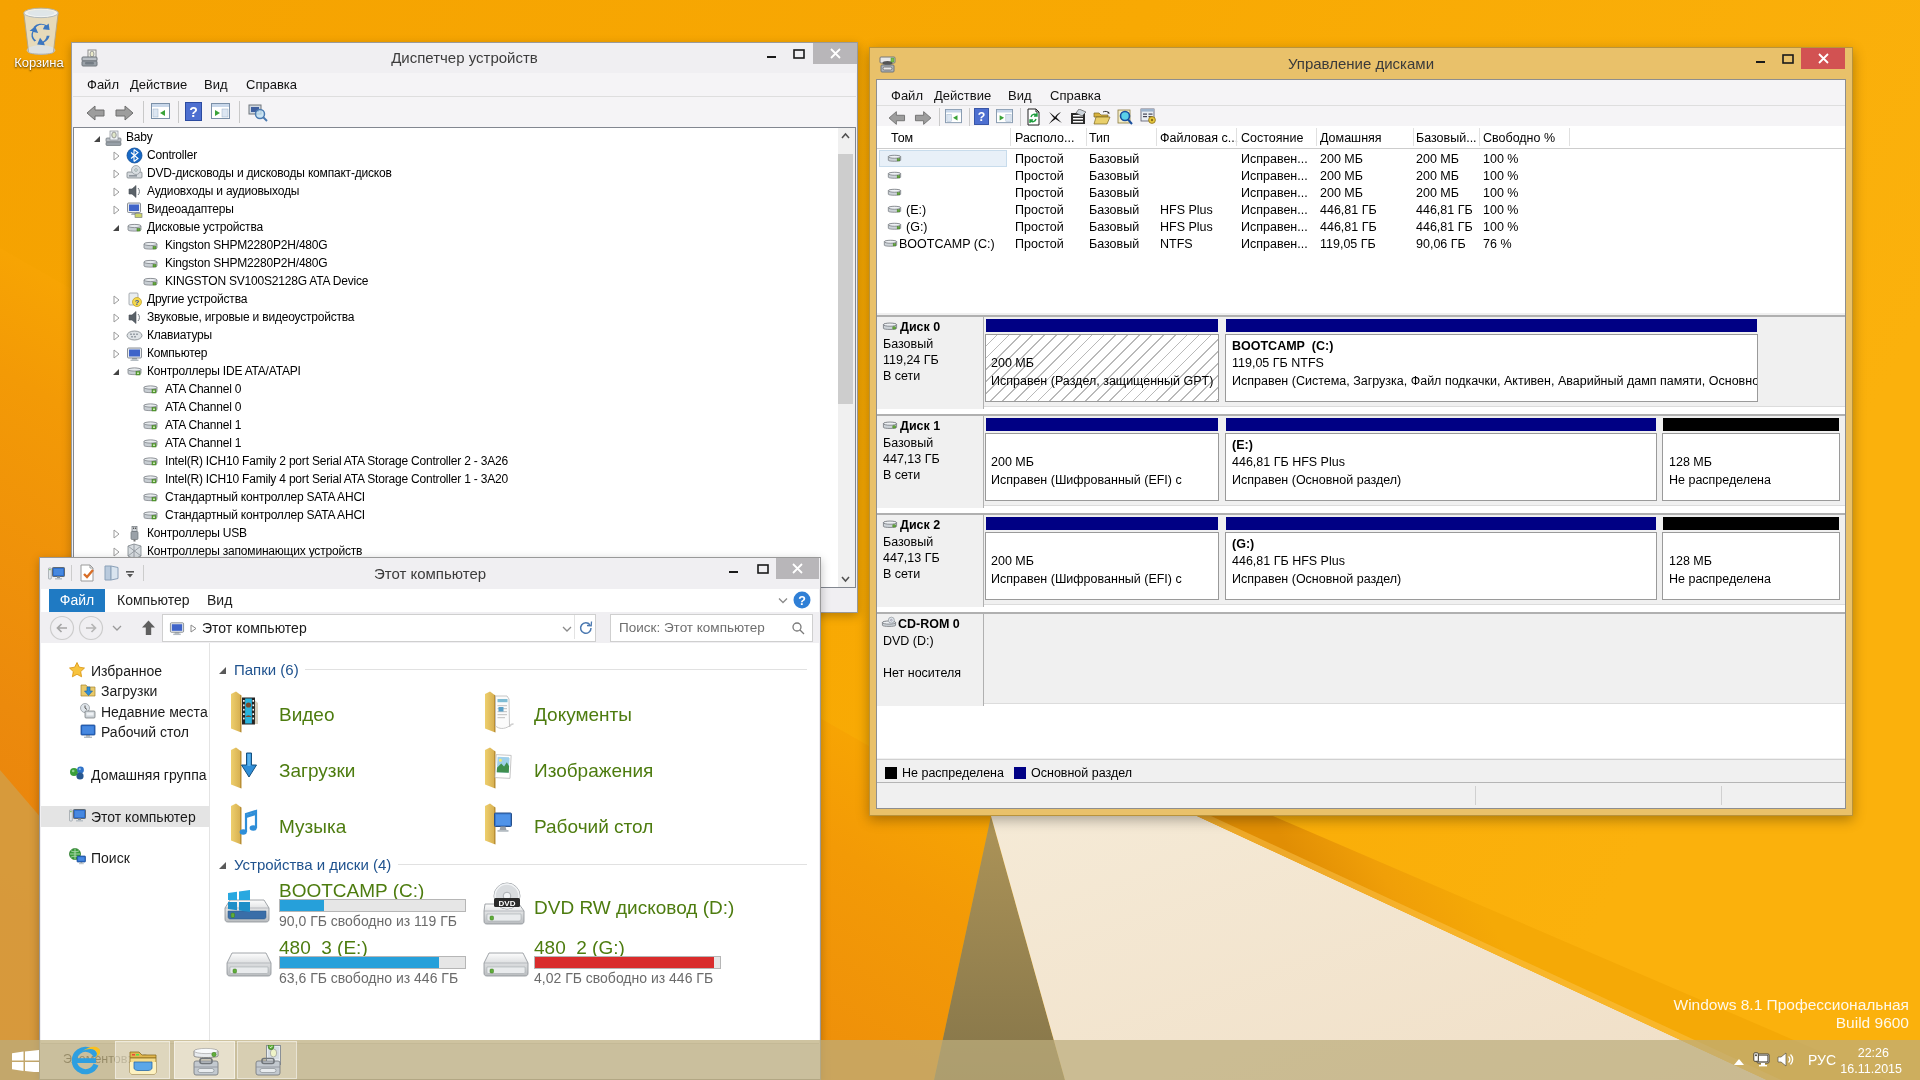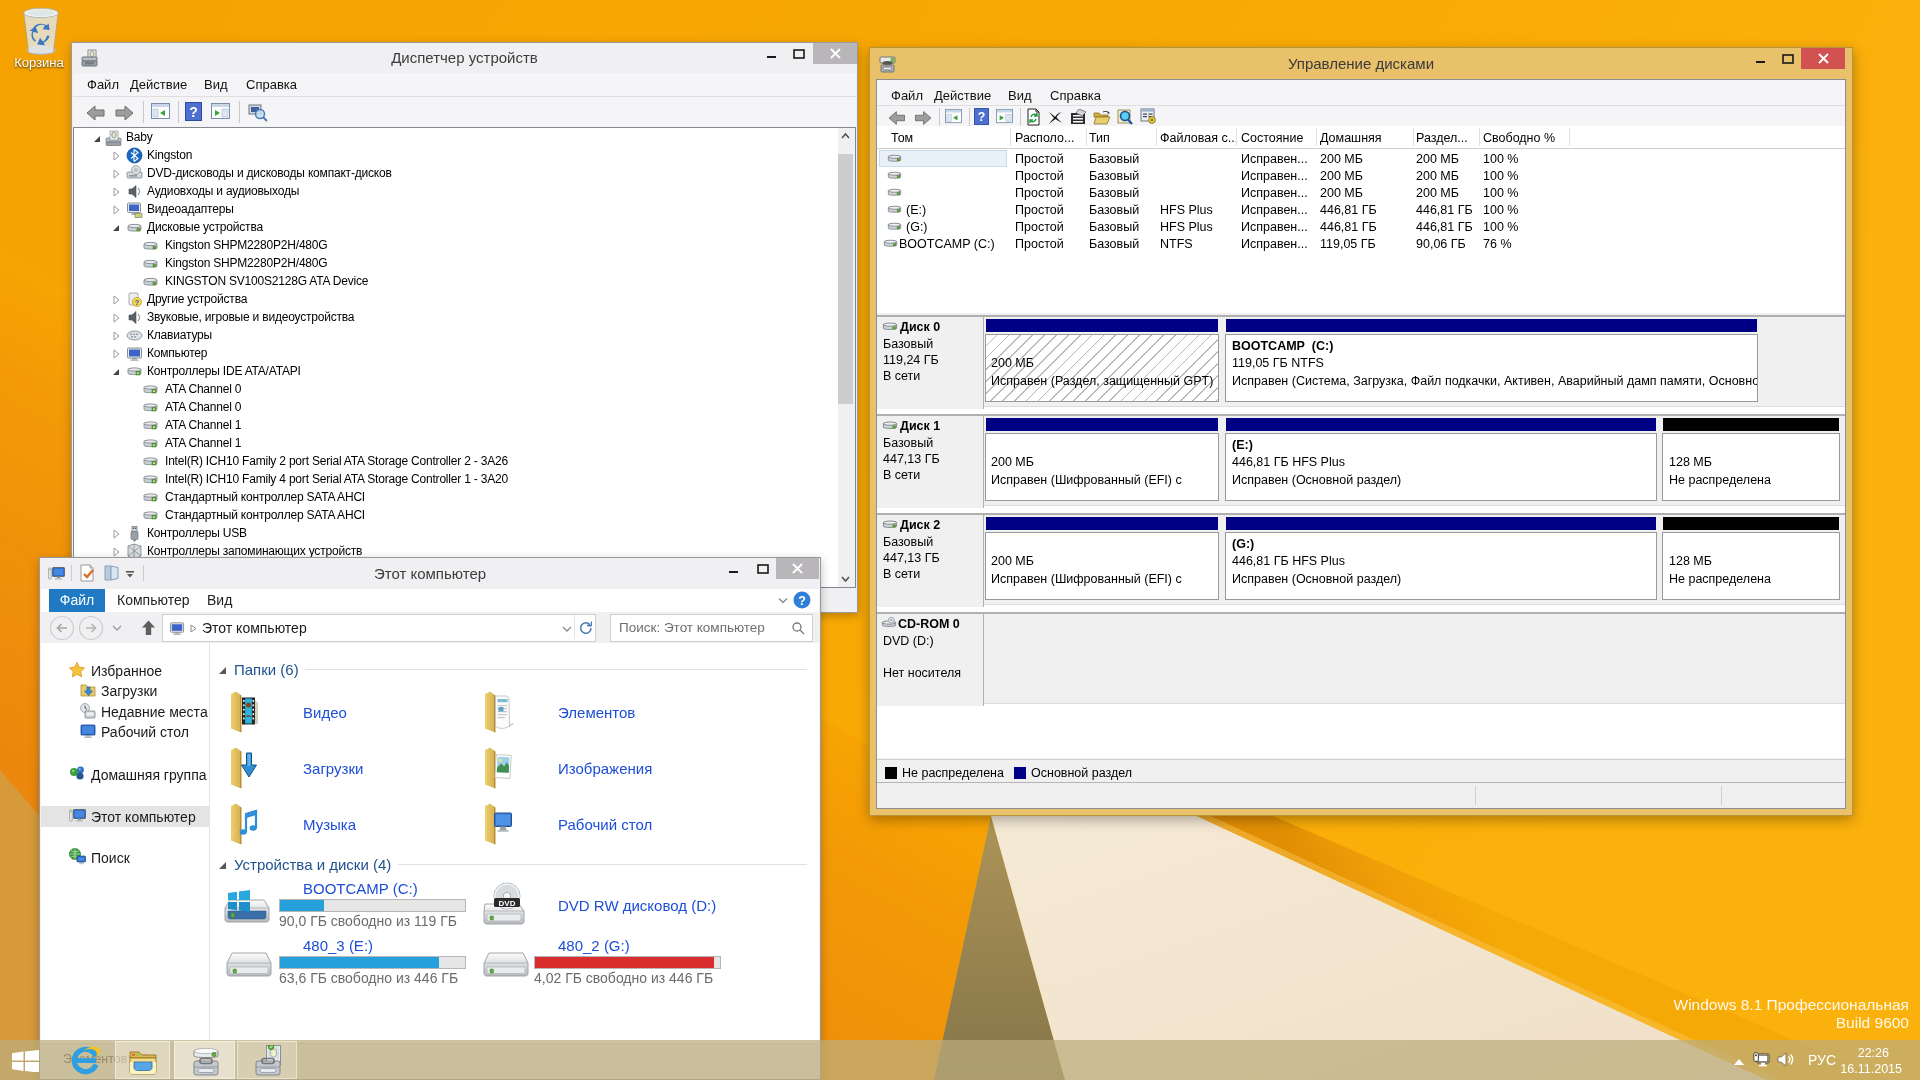--- a/index.html
+++ b/index.html
@@ -48,21 +48,21 @@
 #pc-tabs{position:absolute;left:1px;top:31px;right:1px;height:23px;background:#fff;border-bottom:1px solid #e4e4e4;font-size:14px;color:#222;}
 #pc-addr{position:absolute;left:1px;top:54px;right:1px;height:31px;background:#f0eff2;border-bottom:1px solid #e4e4e4;}
 #pc-main{position:absolute;left:1px;top:85px;right:1px;bottom:24px;background:#fff;text-align:center;}
 #pc-nav{position:absolute;left:0;top:0;width:168px;bottom:0;border-right:1px solid #e4e4e4;font-size:14px;color:#1a1a1a;}
 #pc-content{position:absolute;left:169px;top:0;right:0;bottom:0;font-size:14px;}
 #pc-status{position:absolute;left:1px;right:1px;bottom:1px;height:34px;background:#f0eff2;border-top:1px solid #d9d9d9;font-size:12.5px;color:#333;}
 .navitem{position:absolute;left:0;width:100%;height:21px;white-space:nowrap;}
 .navitem .lbl{position:absolute;top:3px;}
 .sechdr{position:absolute;font-size:15px;color:#20538f;white-space:nowrap;}
 .tile{position:absolute;}
-.tile .lbl{font-size:15px;color:#1d4ed8;white-space:nowrap;margin-left:24px;}
+.tile .lbl{font-size:19px;color:#4d7c0f;white-space:nowrap;}
 .tile .sub{font-size:14px;color:#6b6b6b;white-space:nowrap;}
 .cbar{position:relative;box-sizing:border-box;width:187px;height:13px;border:1px solid #b6b6b6;background:#e6e6e6;margin:3px 0 2px 0;}
 .cbar>div{height:100%;}
 
 #taskbar{position:absolute;left:0;top:1040px;width:1920px;height:40px;background:rgba(188,173,125,.73);}
 #tray{position:absolute;right:0;top:0;height:40px;color:#fff;}
 .tbtn{position:absolute;top:1px;height:38px;border:1px solid rgba(255,255,255,.45);box-sizing:border-box;}
 </style></head>
 <body>
 <svg id="wall" width="1920" height="1080" viewBox="0 0 1920 1080">
@@ -174,21 +174,21 @@
         </svg>
         <span class="lbl" style="left:52px;">Baby</span>
       </div>
     <div class="trow" style="left:0;top:19px;">
         <svg class="abs" style="left:37px;top:4px" width="10" height="10">
           <polygon points="3,1 8,5 3,9" fill="none" stroke="#9b9b9b"></polygon>
         </svg>
         <svg class="abs" style="left:52px;top:0px" width="17" height="17" viewBox="0 0 17 17">
           <use href="#sym-bt"></use>
         </svg>
-        <span class="lbl" style="left:73px;">Kingston</span>
+        <span class="lbl" style="left:73px;">Controller</span>
       </div>
     <div class="trow" style="left:0;top:37px;">
         <svg class="abs" style="left:37px;top:4px" width="10" height="10">
           <polygon points="3,1 8,5 3,9" fill="none" stroke="#9b9b9b"></polygon>
         </svg>
         <svg class="abs" style="left:52px;top:0px" width="17" height="17" viewBox="0 0 17 17">
           <use href="#sym-dvd"></use>
         </svg>
         <span class="lbl" style="left:73px;">DVD-дисководы и дисководы компакт-дисков</span>
       </div>
@@ -423,21 +423,21 @@
         </svg>
     </div>
     <div id="dk-table">
       <div class="abs" style="left:0;top:0;right:0;height:22px;border-bottom:1px solid #cdcdcd;">
         <span class="abs" style="left:14px;top:5px;">Том</span>
         <span class="abs" style="left:138px;top:5px;">Располо...</span>
         <span class="abs" style="left:212px;top:5px;">Тип</span>
         <span class="abs" style="left:283px;top:5px;">Файловая с...</span>
         <span class="abs" style="left:364px;top:5px;">Состояние</span>
         <span class="abs" style="left:443px;top:5px;">Домашняя</span>
-        <span class="abs" style="left:539px;top:5px;">Раздел...</span>
+        <span class="abs" style="left:539px;top:5px;">Базовый...</span>
         <span class="abs" style="left:606px;top:5px;">Свободно %</span>
         <div class="abs" style="left:133px;top:2px;width:1px;height:18px;background:#e0e0e0"></div>
         <div class="abs" style="left:209px;top:2px;width:1px;height:18px;background:#e0e0e0"></div>
         <div class="abs" style="left:279px;top:2px;width:1px;height:18px;background:#e0e0e0"></div>
         <div class="abs" style="left:359px;top:2px;width:1px;height:18px;background:#e0e0e0"></div>
         <div class="abs" style="left:439px;top:2px;width:1px;height:18px;background:#e0e0e0"></div>
         <div class="abs" style="left:536px;top:2px;width:1px;height:18px;background:#e0e0e0"></div>
         <div class="abs" style="left:602px;top:2px;width:1px;height:18px;background:#e0e0e0"></div>
         <div class="abs" style="left:692px;top:2px;width:1px;height:18px;background:#e0e0e0"></div>
       </div>
@@ -781,21 +781,21 @@
             <use href="#sym-folder"></use>
             <use href="#sym-ovl-video"></use>
           </svg>
         <div class="lbl abs" style="left:51px;top:18px;">Видео</div>
       </div>
       <div class="tile" style="left:272px;top:43px;width:240px;height:48px;">
         <svg class="abs" style="left:0;top:0" width="34" height="48" viewBox="0 0 32 48">
             <use href="#sym-folder"></use>
             <use href="#sym-ovl-doc"></use>
           </svg>
-        <div class="lbl abs" style="left:52px;top:18px;">Элементов</div>
+        <div class="lbl abs" style="left:52px;top:18px;">Документы</div>
       </div>
       <div class="tile" style="left:18px;top:99px;width:240px;height:48px;">
         <svg class="abs" style="left:0;top:0" width="34" height="48" viewBox="0 0 32 48">
             <use href="#sym-folder"></use>
             <use href="#sym-ovl-dl"></use>
           </svg>
         <div class="lbl abs" style="left:51px;top:18px;">Загрузки</div>
       </div>
       <div class="tile" style="left:18px;top:155px;width:240px;height:48px;">
         <svg class="abs" style="left:0;top:0" width="34" height="48" viewBox="0 0 32 48">

